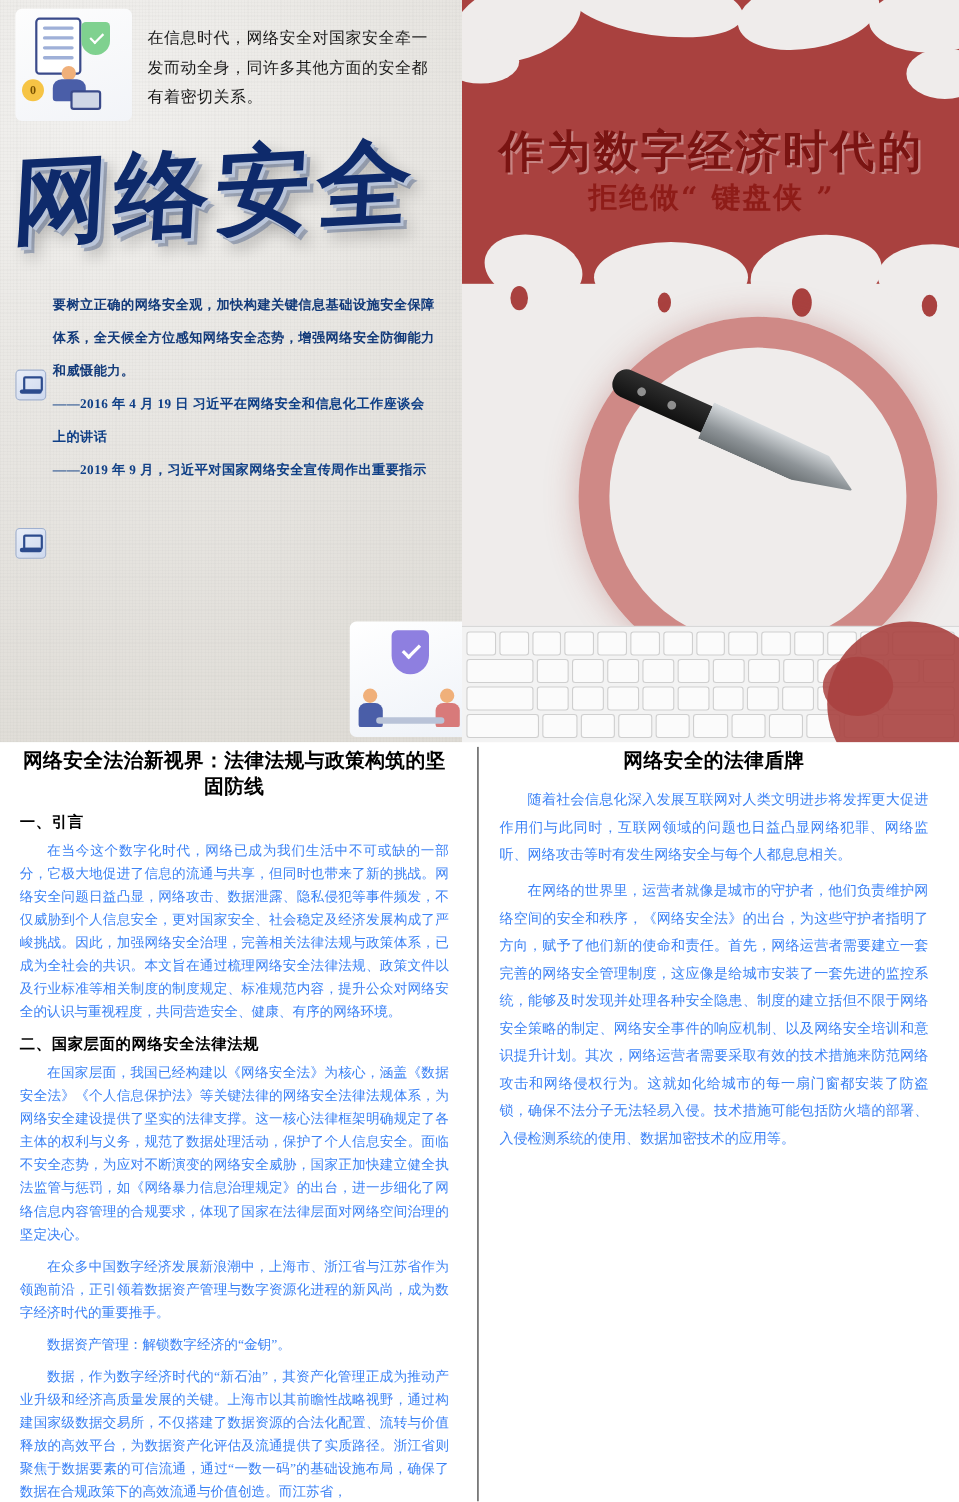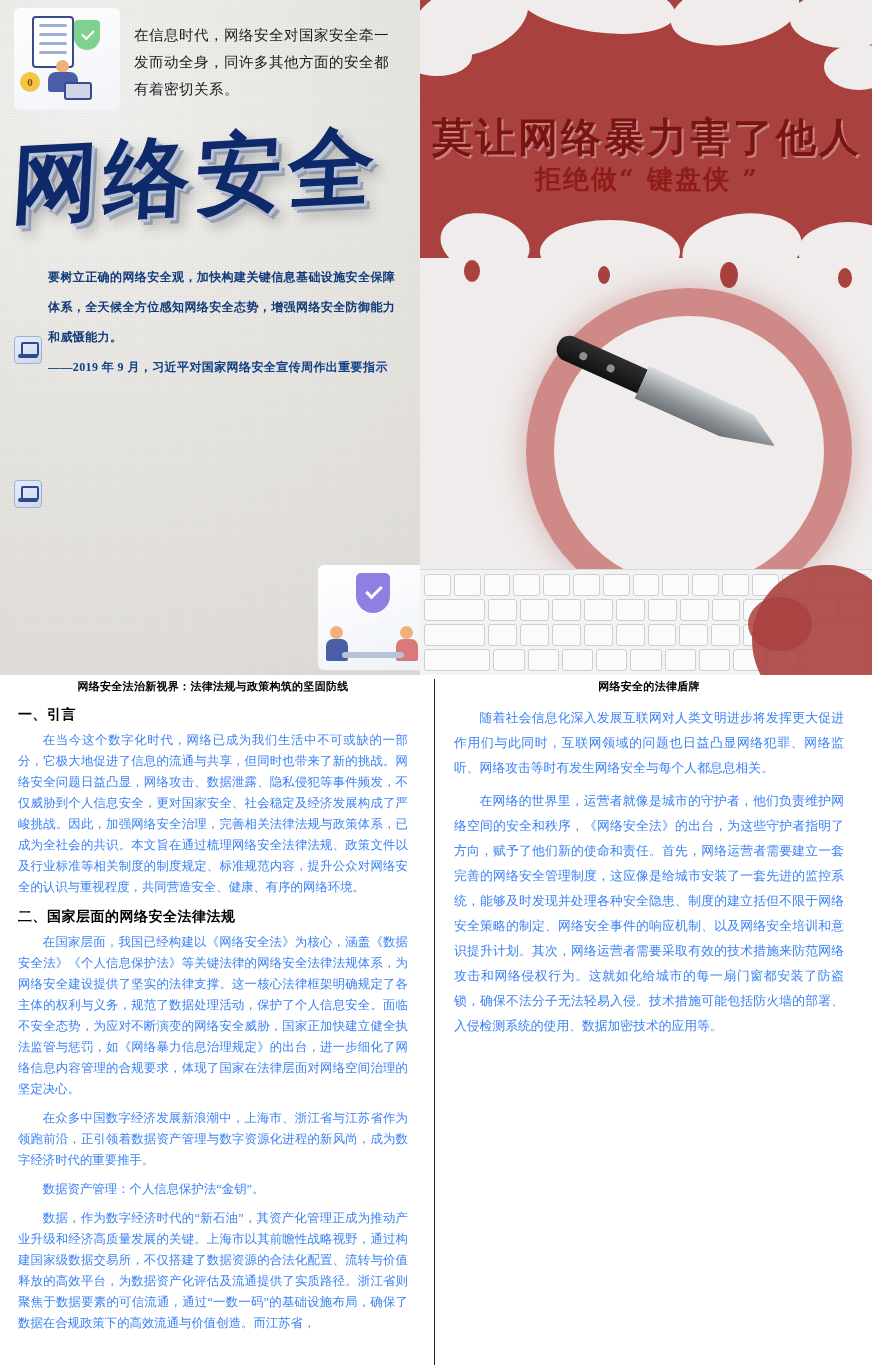--- a/index.html
+++ b/index.html
@@ -199,21 +199,21 @@
   }
   .col{
     position:absolute;top:0;width:418px;height:690px;padding:0 14px;box-sizing:border-box;
   }
   .col-left{left:4px;}
   .col-right{left:440px;}
   .divider{
     position:absolute;left:434px;top:4px;width:1px;height:686px;background:#222;
   }
   .art-title{
-    text-align:center;font-size:11px;font-weight:bold;letter-spacing:0.3px;
+    text-align:center;font-size:18px;font-weight:bold;letter-spacing:0.3px;
     margin:4px 0 12px;color:#000;
   }
   .art-h2{
     font-size:14px;font-weight:bold;margin:10px 0 6px;color:#000;letter-spacing:0.5px;
   }
   .art-p{
     font-size:12.4px;line-height:21px;text-indent:2em;margin:0 0 8px;color:#3b82f6;
     text-align:justify;
   }
   .col-right .art-p{font-size:12.8px;line-height:25px;}
@@ -246,20 +246,21 @@
 
       <div class="top-text">在信息时代，网络安全对国家安全牵一发而动全身，同许多其他方面的安全都有着密切关系。</div>
 
       <div class="big-title">网络安全</div>
 
       <div class="mini-icon mi1"></div>
       <div class="mini-icon mi2"></div>
 
       <div class="quote-block">
         <div>要树立正确的网络安全观，加快构建关键信息基础设施安全保障体系，全天候全方位感知网络安全态势，增强网络安全防御能力和威慑能力。</div>
+        <div class="src">——2016 年 4 月 19 日  习近平在网络安全和信息化工作座谈会上的讲话</div>
         <div class="src">——2019 年 9 月，习近平对国家网络安全宣传周作出重要指示</div>
       </div>
 
 
       <div class="bottom-illus">
         <div class="bshield"></div>
         <div class="p p1">
             <div class="h"></div>
             <div class="b"></div>
           </div>
@@ -282,21 +283,21 @@
         <span class="splat s7"></span>
           <span class="splat s8"></span>
           <span class="splat s9"></span>
         <span class="splat s10"></span>
       </div>
       <span class="drip d1"></span>
       <span class="drip d2"></span>
       <span class="drip d3"></span>
       <span class="drip d4"></span>
 
-      <div class="headline">莫让网络暴力害了他人</div>
+      <div class="headline">作为数字经济时代的</div>
       <div class="subheadline">拒绝做“ 键盘侠 ”</div>
 
       <div class="no-sign"></div>
       <div class="knife">
         <div class="handle"></div>
           <div class="rivet r1"></div>
           <div class="rivet r2"></div>
           <div class="blade"></div>
       </div>
 
@@ -371,21 +372,21 @@
     <div class="col col-left">
       <div class="art-title">网络安全法治新视界：法律法规与政策构筑的坚固防线</div>
 
       <div class="art-h2">一、引言</div>
       <p class="art-p">在当今这个数字化时代，网络已成为我们生活中不可或缺的一部分，它极大地促进了信息的流通与共享，但同时也带来了新的挑战。网络安全问题日益凸显，网络攻击、数据泄露、隐私侵犯等事件频发，不仅威胁到个人信息安全，更对国家安全、社会稳定及经济发展构成了严峻挑战。因此，加强网络安全治理，完善相关法律法规与政策体系，已成为全社会的共识。本文旨在通过梳理网络安全法律法规、政策文件以及行业标准等相关制度的制度规定、标准规范内容，提升公众对网络安全的认识与重视程度，共同营造安全、健康、有序的网络环境。</p>
 
       <div class="art-h2">二、国家层面的网络安全法律法规</div>
       <p class="art-p">在国家层面，我国已经构建以《网络安全法》为核心，涵盖《数据安全法》《个人信息保护法》等关键法律的网络安全法律法规体系，为网络安全建设提供了坚实的法律支撑。这一核心法律框架明确规定了各主体的权利与义务，规范了数据处理活动，保护了个人信息安全。面临不安全态势，为应对不断演变的网络安全威胁，国家正加快建立健全执法监管与惩罚，如《网络暴力信息治理规定》的出台，进一步细化了网络信息内容管理的合规要求，体现了国家在法律层面对网络空间治理的坚定决心。</p>
 
       <p class="art-p">在众多中国数字经济发展新浪潮中，上海市、浙江省与江苏省作为领跑前沿，正引领着数据资产管理与数字资源化进程的新风尚，成为数字经济时代的重要推手。</p>
-      <p class="art-p">数据资产管理：个人信息保护法“金钥”。</p>
+      <p class="art-p">数据资产管理：解锁数字经济的“金钥”。</p>
       <p class="art-p">数据，作为数字经济时代的“新石油”，其资产化管理正成为推动产业升级和经济高质量发展的关键。上海市以其前瞻性战略视野，通过构建国家级数据交易所，不仅搭建了数据资源的合法化配置、流转与价值释放的高效平台，为数据资产化评估及流通提供了实质路径。浙江省则聚焦于数据要素的可信流通，通过“一数一码”的基础设施布局，确保了数据在合规政策下的高效流通与价值创造。而江苏省，</p>
     </div>
 
     <div class="col col-right">
       <div class="art-title">网络安全的法律盾牌</div>
       <p class="art-p">随着社会信息化深入发展互联网对人类文明进步将发挥更大促进作用们与此同时，互联网领域的问题也日益凸显网络犯罪、网络监听、网络攻击等时有发生网络安全与每个人都息息相关。</p>
       <p class="art-p">在网络的世界里，运营者就像是城市的守护者，他们负责维护网络空间的安全和秩序，《网络安全法》的出台，为这些守护者指明了方向，赋予了他们新的使命和责任。首先，网络运营者需要建立一套完善的网络安全管理制度，这应像是给城市安装了一套先进的监控系统，能够及时发现并处理各种安全隐患、制度的建立括但不限于网络安全策略的制定、网络安全事件的响应机制、以及网络安全培训和意识提升计划。其次，网络运营者需要采取有效的技术措施来防范网络攻击和网络侵权行为。这就如化给城市的每一扇门窗都安装了防盗锁，确保不法分子无法轻易入侵。技术措施可能包括防火墙的部署、入侵检测系统的使用、数据加密技术的应用等。</p>
     </div>
   </div>
 </div>

